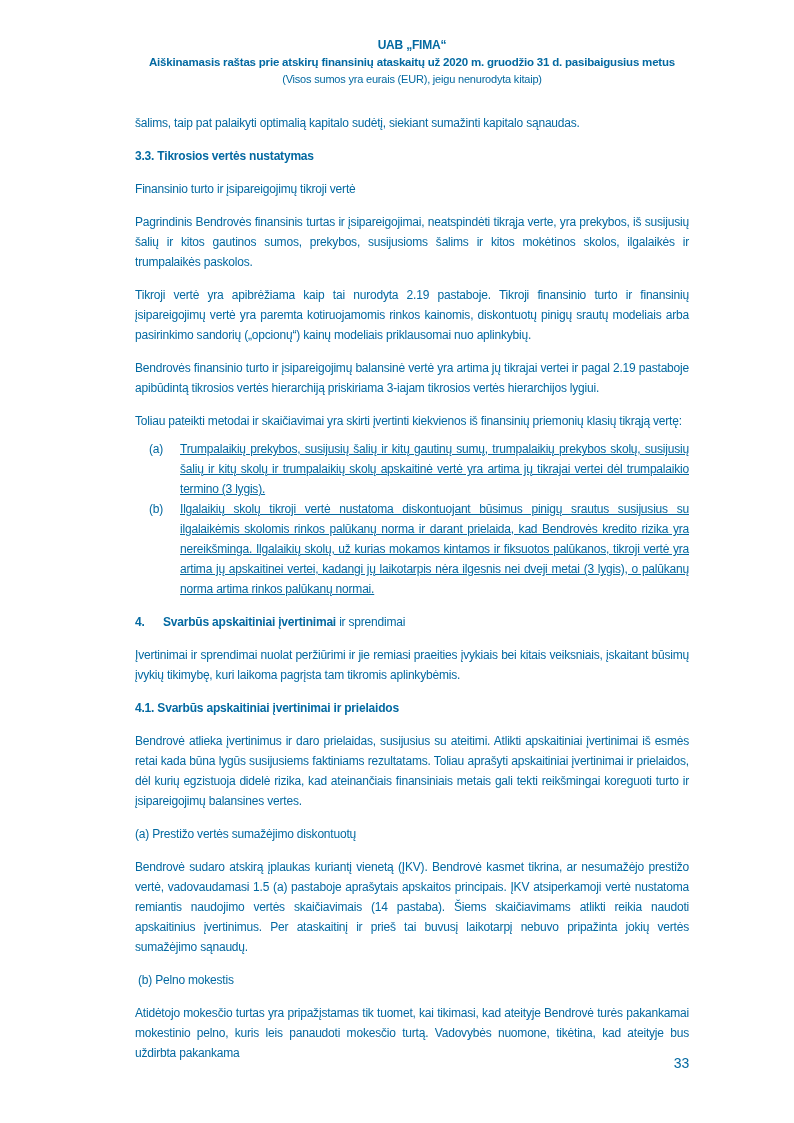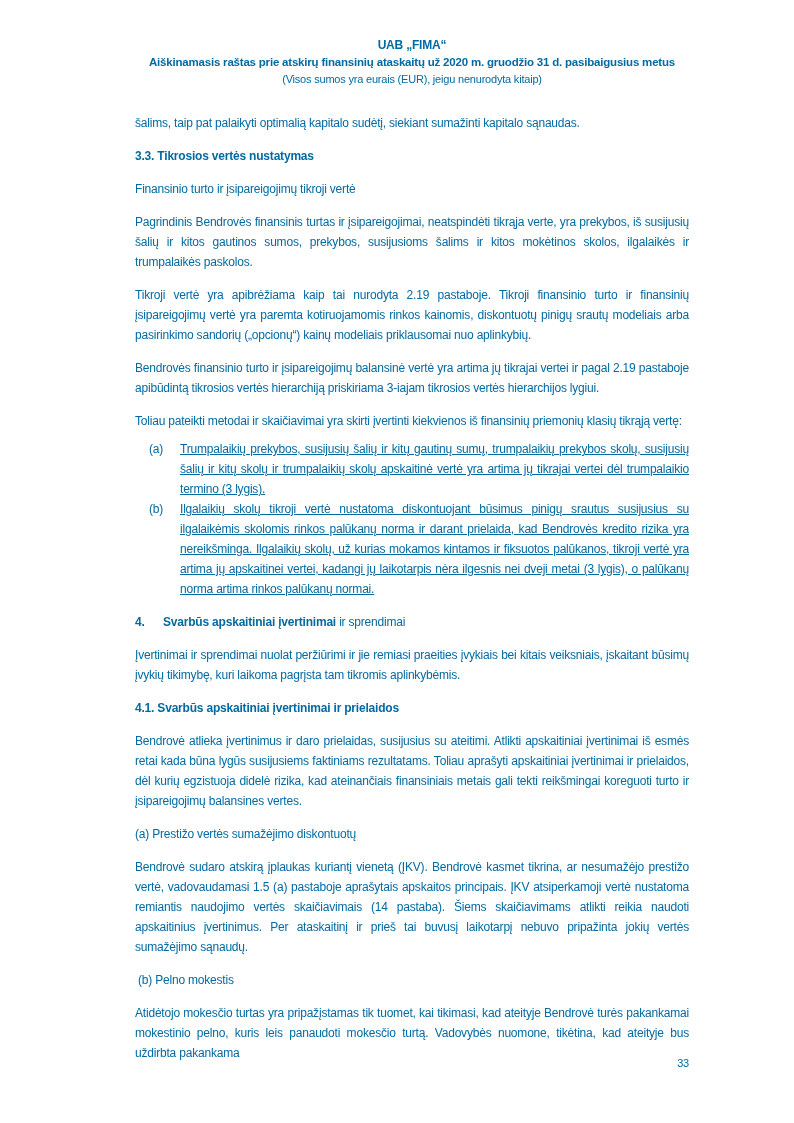--- a/index.html
+++ b/index.html
@@ -38,21 +38,21 @@
 
   .fv-list { margin: 0 0 13px 0; }
   .list-item { display: flex; padding-left: 14px; line-height: 20px; }
   .list-item .marker { width: 31px; flex-shrink: 0; }
   .list-item .item-text { flex: 1; text-align: justify; text-decoration: underline; }
 
   .page-number {
     position: absolute;
     top: 1056px;
     right: 58px;
-    font-size: 11px;
+    font-size: 14px;
     line-height: 14px;
   }
 </style>
 </head>
 <body>
 
 <div class="page">
 
   <header class="doc-header">
     <div class="doc-company">UAB „FIMA“</div>

